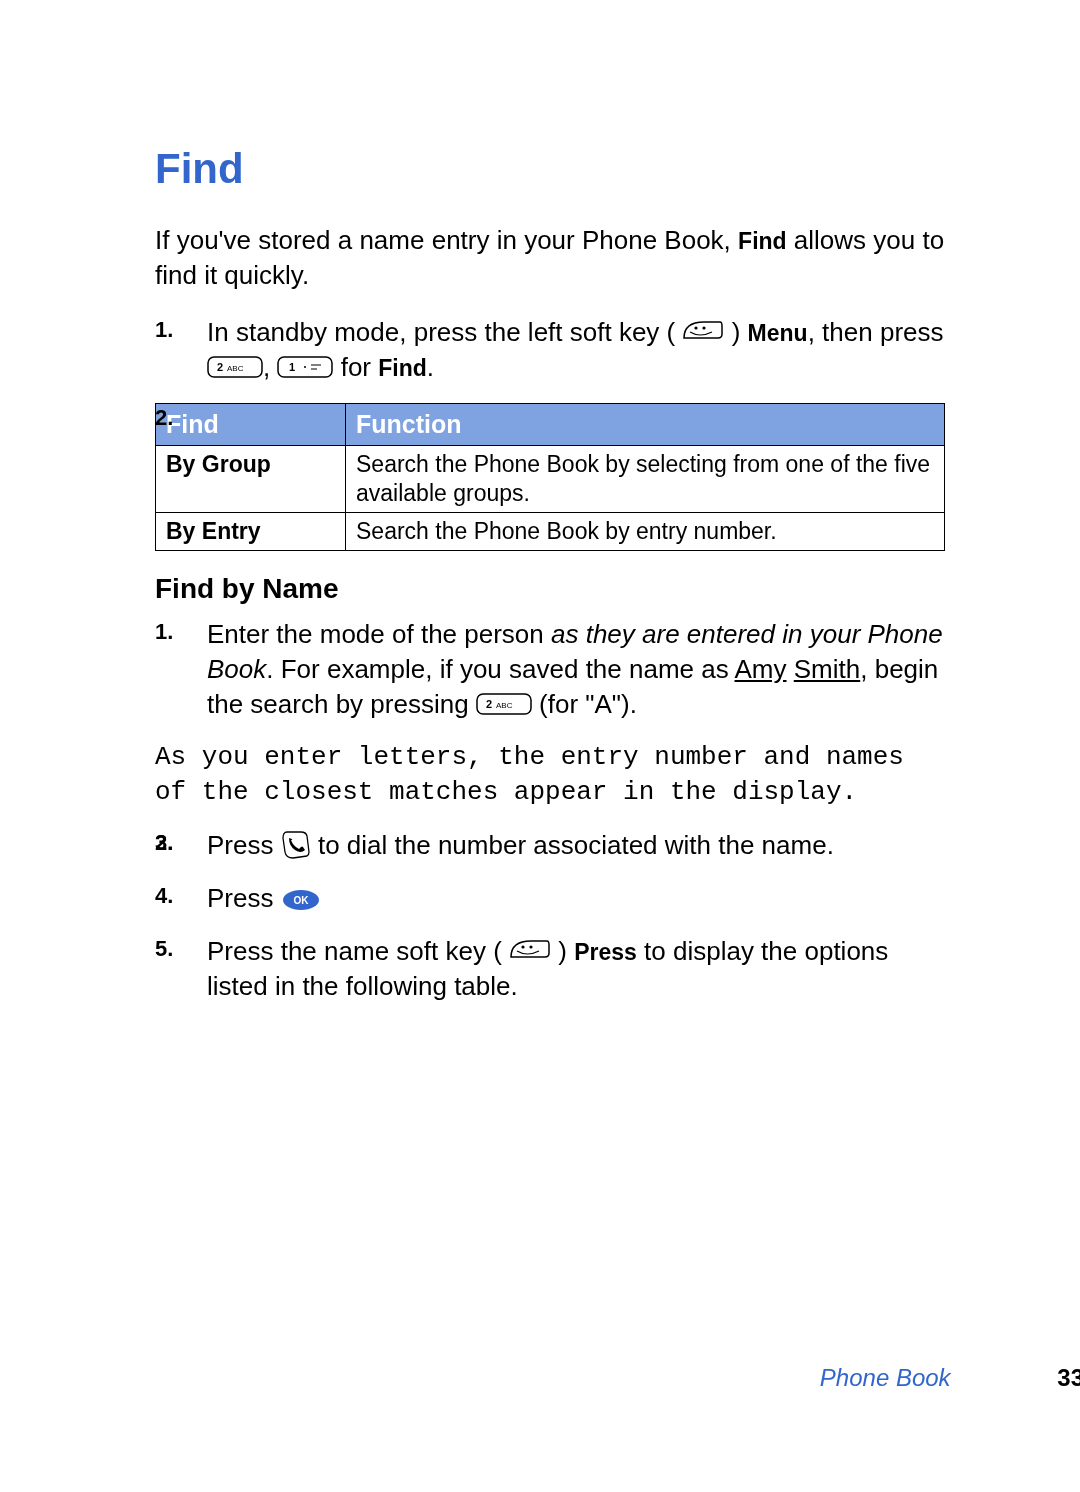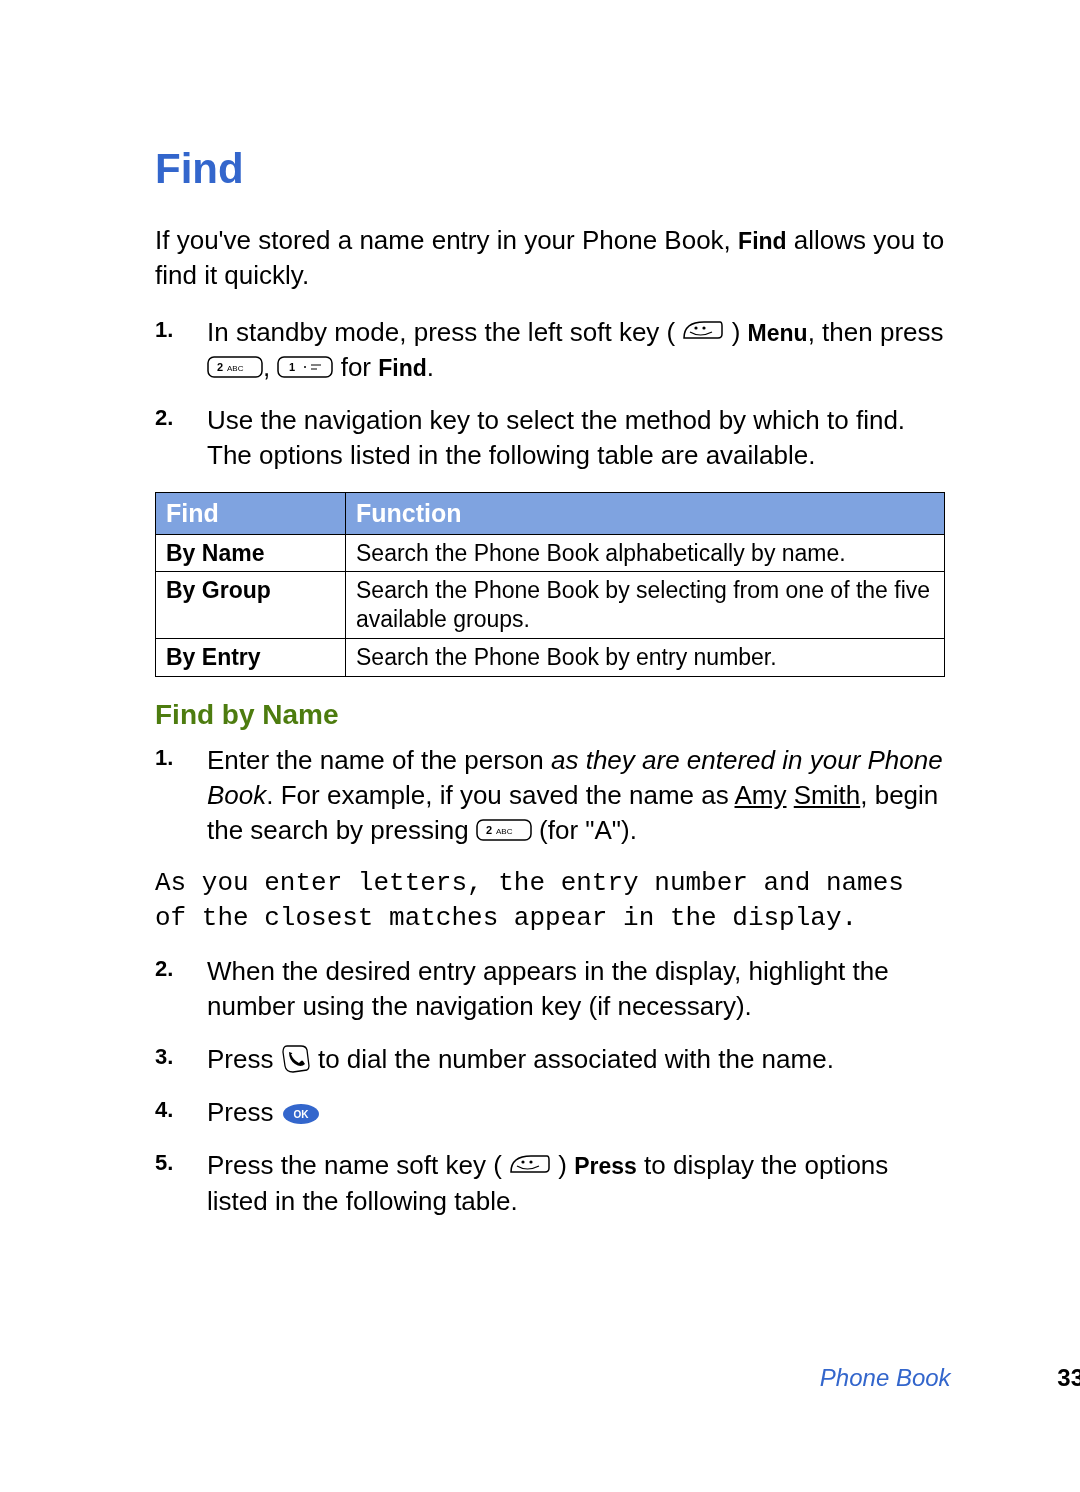--- a/index.html
+++ b/index.html
@@ -71,21 +71,21 @@
       font-size: 23px;
       padding: 4px 10px;
       border-left: 1px solid #000;
       border-right: 1px solid #000;
       line-height: 1.25;
       vertical-align: top;
     }
     table.find-table td.label { font-weight: bold; width: 190px; }
     table.find-table tr.row td { border-bottom: 1px solid #000; }
     .subheading {
-      color: #4d7c0f;
+      color: #000000;
       font-size: 28px;
       font-weight: bold;
       margin-bottom: 12px;
     }
     .italic { font-style: italic; }
     .underline { text-decoration: underline; }
     .body-text {
       font-size: 26px;
       line-height: 1.35;
       margin-bottom: 18px;
@@ -142,68 +142,62 @@
           <rect x="1" y="3" width="54" height="20" rx="6" fill="none" stroke="#000" stroke-width="1.5"></rect>
           <text x="12" y="17" font-size="11" font-family="Arial" font-weight="bold">1</text>
           <circle cx="28" cy="13" r="1" fill="#000"></circle>
           <path d="M34 11 L44 11 M34 15 L40 15" stroke="#000" stroke-width="1"></path>
         </svg>
     </span>
     <span> for </span><span class="bold-inline">Find</span><span>.</span>
   </li>
   <li>
     <span class="num">2.</span>
-    <span>Use the navigation key to select the method by which to find. The options listed in the following table are available.</span>
   </li>
 </ol>
 
 <table class="find-table">
   <tbody>
       <tr>
     <th>Find</th>
     <th>Function</th>
-  </tr>
-  <tr class="row">
-    <td class="label">By Name</td>
-    <td>Search the Phone Book alphabetically by name.</td>
   </tr>
   <tr class="row">
     <td class="label">By Group</td>
     <td>Search the Phone Book by selecting from one of the five available groups.</td>
   </tr>
   <tr class="row">
     <td class="label">By Entry</td>
     <td>Search the Phone Book by entry number.</td>
   </tr>
 </tbody>
   </table>
 
 <h2 class="subheading">Find by Name</h2>
 
 <ol class="steps">
   <li>
     <span class="num">1.</span>
-    <span>Enter the name of the person </span><span class="italic">as they are entered in your Phone Book</span><span>. For example, if you saved the name as </span><span class="underline">Amy</span><span> </span><span class="underline">Smith</span><span>, begin the search by pressing </span>
+    <span>Enter the mode of the person </span><span class="italic">as they are entered in your Phone Book</span><span>. For example, if you saved the name as </span><span class="underline">Amy</span><span> </span><span class="underline">Smith</span><span>, begin the search by pressing </span>
     <span class="key-icon numkey">
       <svg viewBox="0 0 56 26" width="56" height="26">
           <rect x="1" y="3" width="54" height="20" rx="6" fill="none" stroke="#000" stroke-width="1.5"></rect>
           <text x="10" y="17" font-size="11" font-family="Arial" font-weight="bold">2</text>
           <text x="20" y="17" font-size="8" font-family="Arial">ABC</text>
         </svg>
     </span>
     <span> (for "A").</span>
   </li>
 </ol>
 
 <p class="body-text">As you enter letters, the entry number and names of the closest matches appear in the display.</p>
 
 <ol class="steps">
   <li>
     <span class="num">2.</span>
-    <span>When the desired entry appears in the display, highlight the number using the navigation key (if necessary).</span>
   </li>
   <li>
     <span class="num">3.</span>
     <span>Press </span>
     <span class="key-icon callkey">
       <svg viewBox="0 0 30 30" width="30" height="30">
           <path d="M6 2 Q2 2 2 8 L4 22 Q5 28 12 28 L26 26 Q28 25 28 22 L26 6 Q25 2 20 2 Z" fill="none" stroke="#000" stroke-width="1.3"></path>
           <path d="M10 10 Q12 16 18 19 L20 17 Q21 16 22 17 L24 20 Q20 24 14 20 Q8 16 8 8 L11 9 Q12 10 10 10" fill="#000"></path>
         </svg>
     </span>

